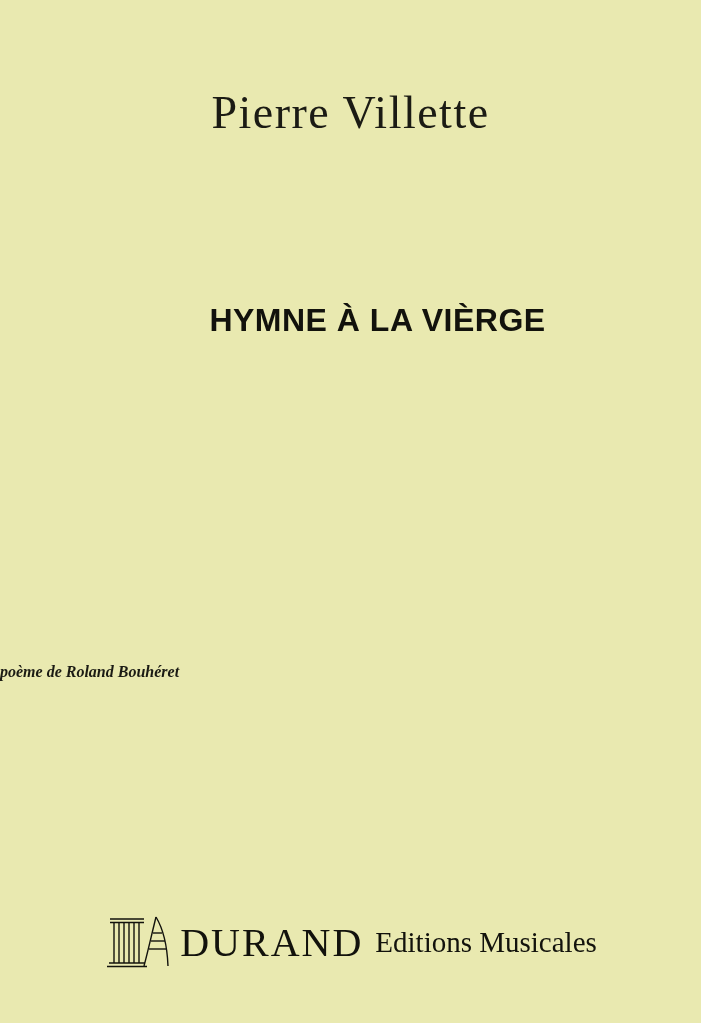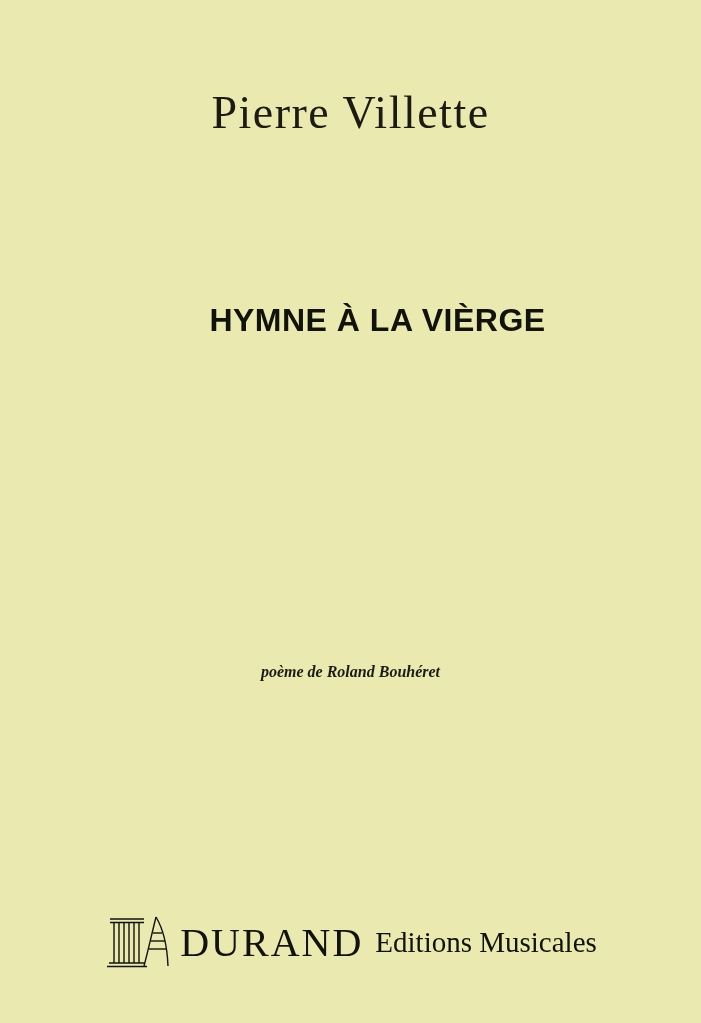--- a/index.html
+++ b/index.html
@@ -55,21 +55,21 @@
     font-family: "Liberation Serif", serif;
     font-size: 20px;
     font-weight: 400;
     color: #1b1b14;
   }
   .poet {
     position: absolute;
     top: 663px;
     left: 0;
     width: 701px;
-    text-align: center;
+    text-align: left;
     font-family: "Liberation Serif", serif;
     font-style: italic;
     font-weight: 700;
     font-size: 16px;
     color: #1b1b14;
   }
   .publisher {
     position: absolute;
     bottom: 50px;
     left: 0;

